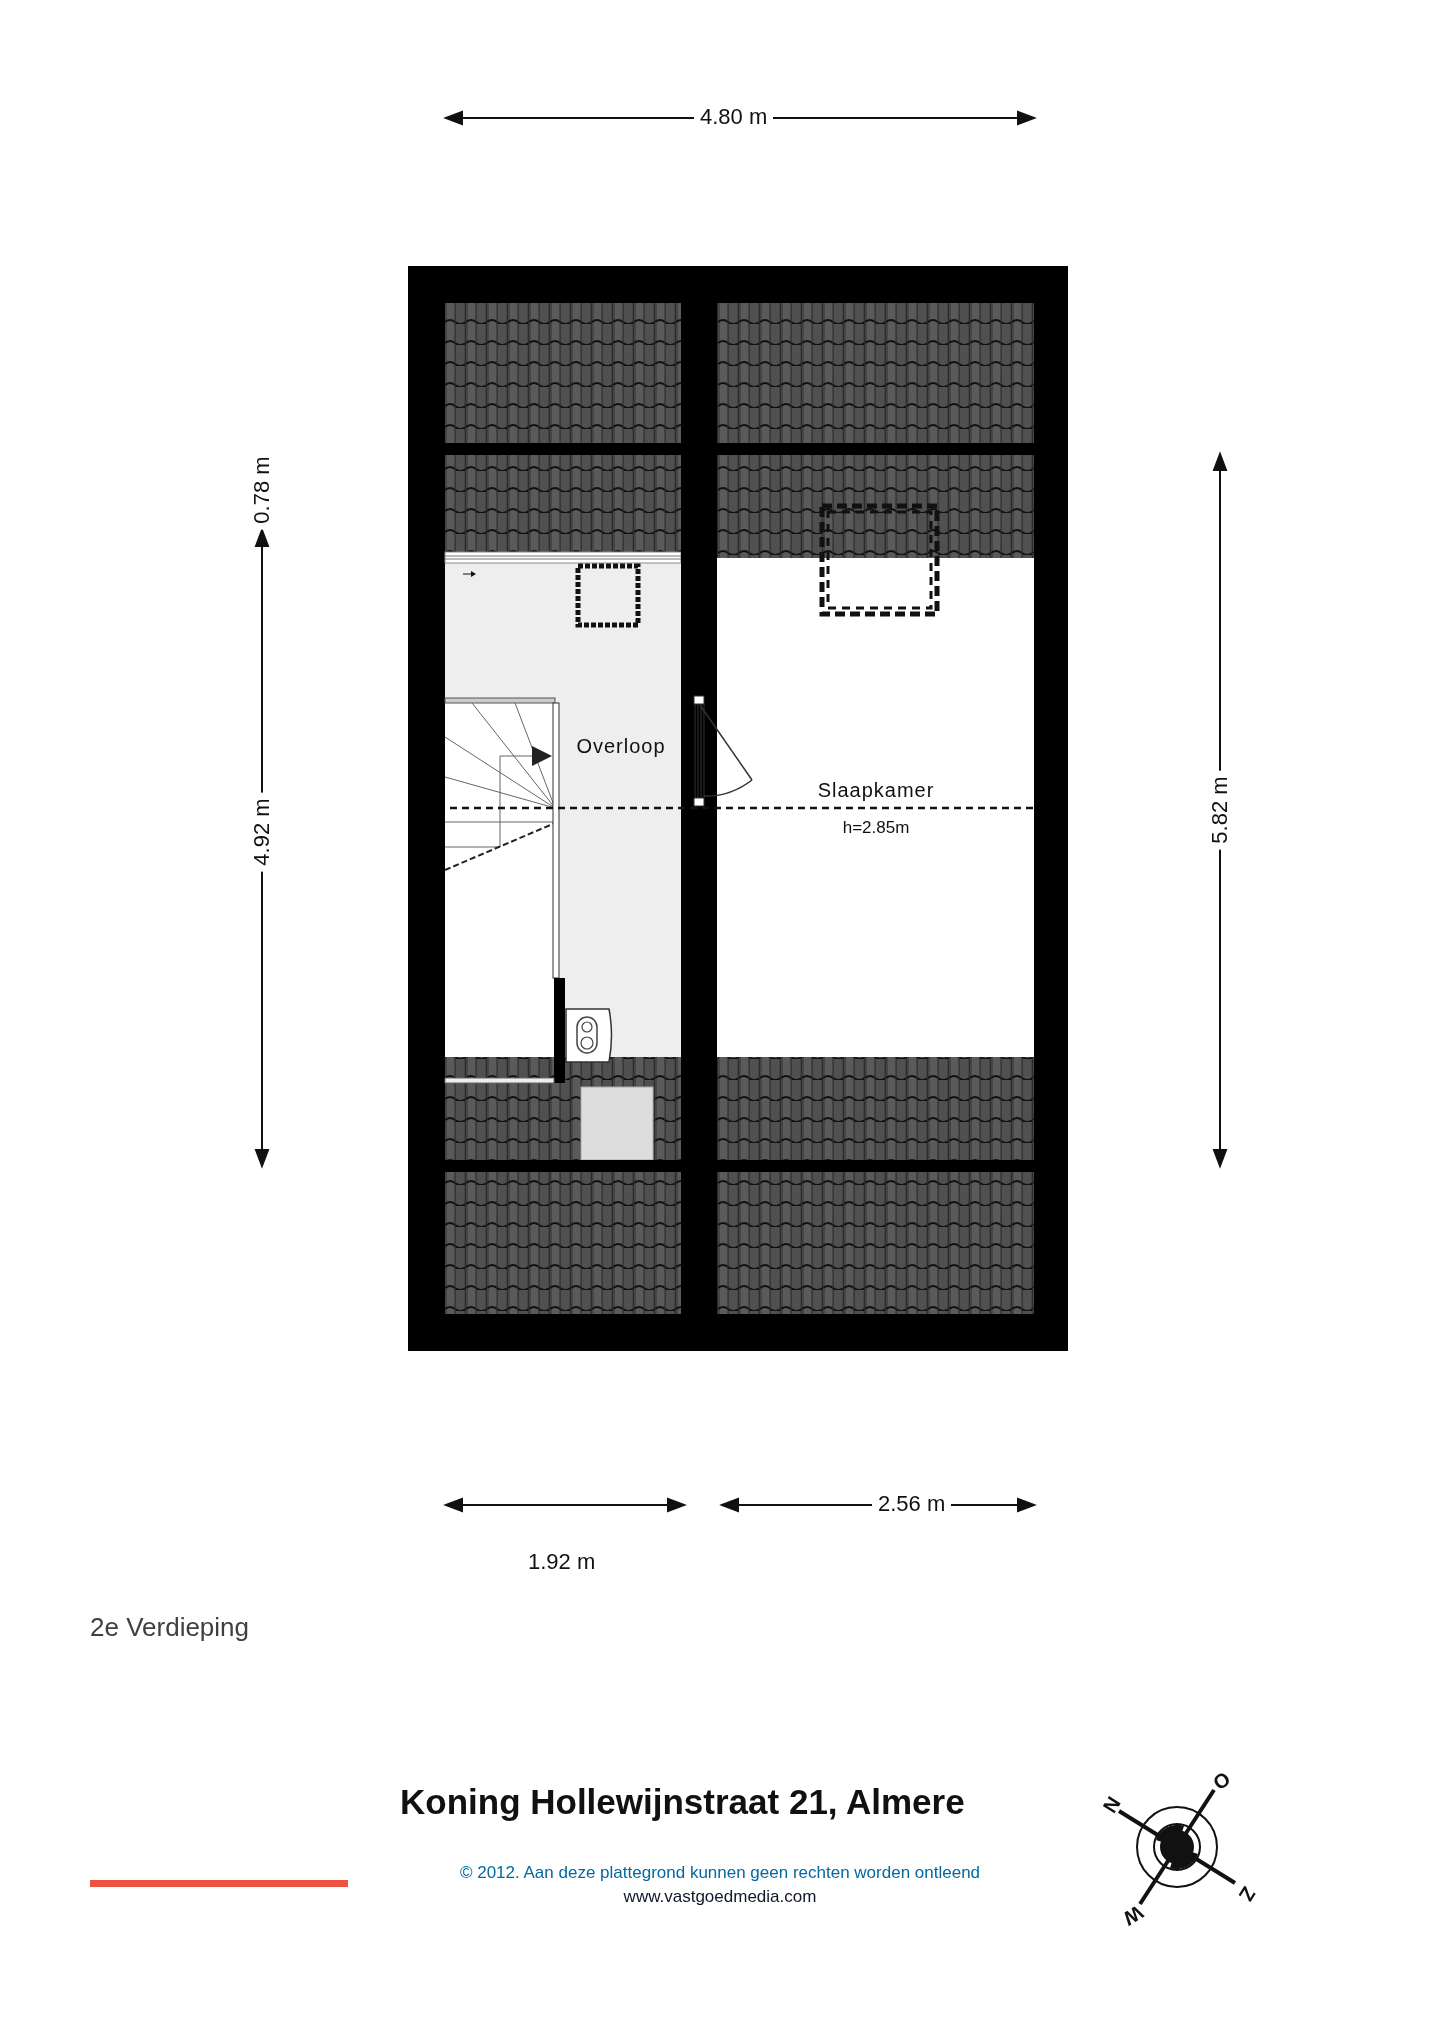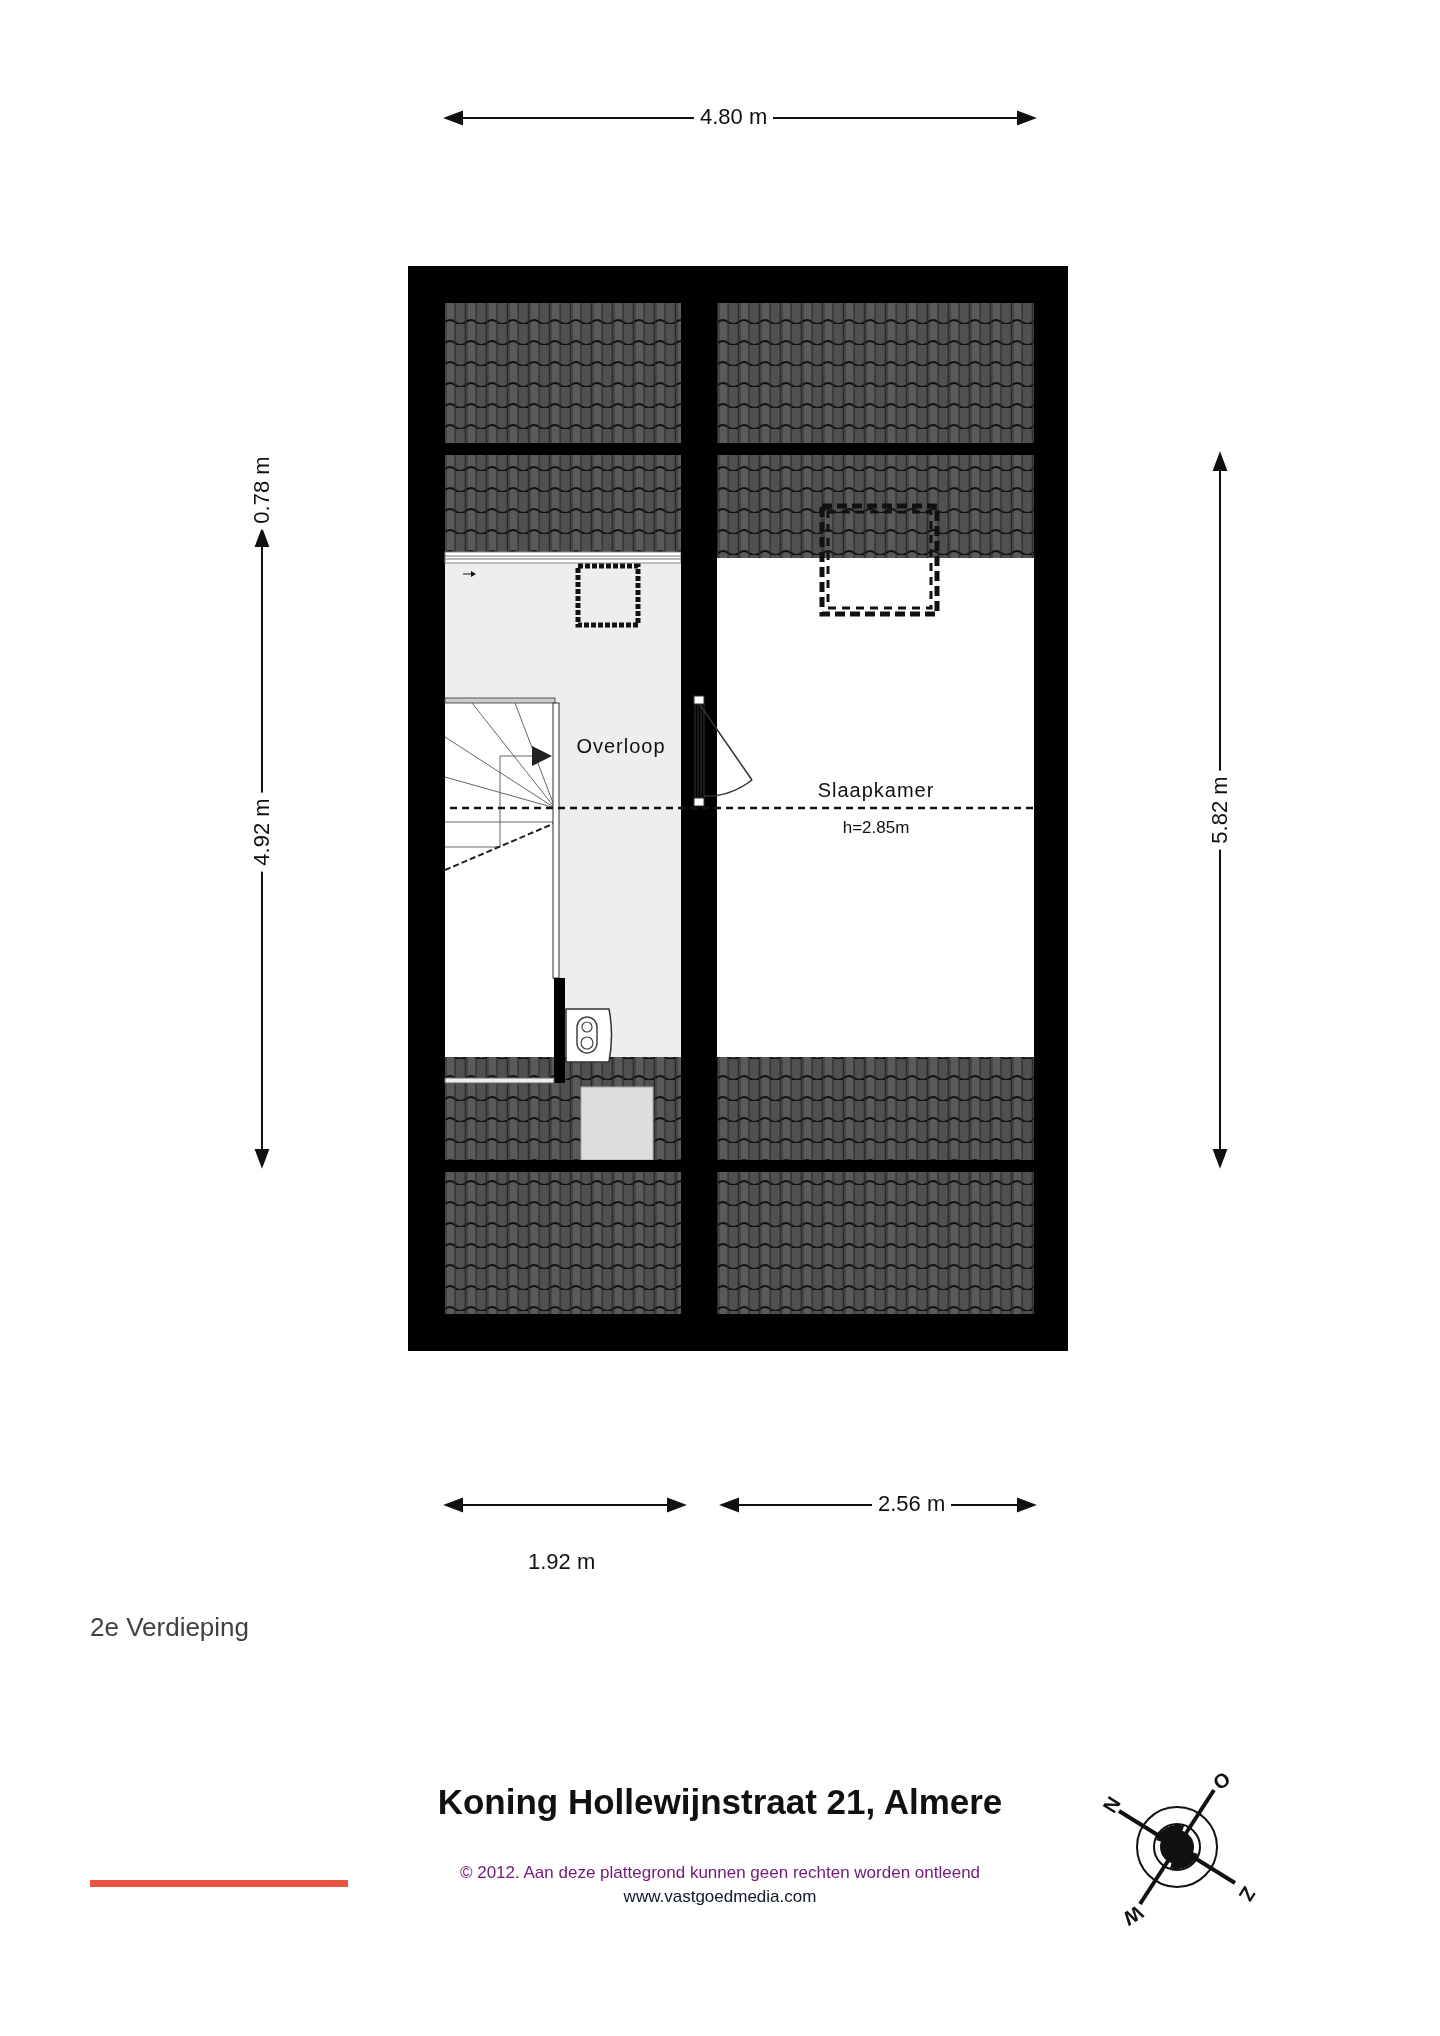--- a/index.html
+++ b/index.html
@@ -5,22 +5,22 @@
   html, body { margin:0; padding:0; background:#ffffff; }
   body { width:1440px; height:2036px; position:relative; overflow:hidden; font-family:"Liberation Sans", sans-serif; color:#111; }
   svg { position:absolute; left:0; top:0; }
   .dimlabel { position:absolute; font-family:"Liberation Sans", sans-serif; font-size:22px; color:#111; background:#fff; padding:0 6px; white-space:nowrap; }
   .vlabel { transform:translate(-50%,-50%) rotate(-90deg); }
   .room-label { position:absolute; font-size:20px; letter-spacing:1px; color:#111; transform:translate(-50%,-50%); white-space:nowrap; }
   .room-sub { position:absolute; font-size:17px; color:#111; transform:translate(-50%,-50%); white-space:nowrap; }
   .floor-name { position:absolute; left:90px; top:1612px; font-size:26px; color:#404040; }
   .logo { position:absolute; left:86px; top:1722px; color:#EC5442; font-family:"DejaVu Serif", serif; font-size:80px; line-height:72px; letter-spacing:1px; }
   .logo-underline { position:absolute; left:90px; top:1880px; width:258px; height:7px; background:#EC5442; }
-  .address { position:absolute; left:400px; top:1782px; width:640px; text-align:center; font-weight:bold; font-size:35px; color:#111; }
-  .copyright { position:absolute; left:400px; top:1863px; width:640px; text-align:center; font-size:17px; color:#701a75; }
+  .address { position:absolute; left:400px; top:1782px; width:640px; text-align:left; font-weight:bold; font-size:35px; color:#111; }
+  .copyright { position:absolute; left:400px; top:1863px; width:640px; text-align:center; font-size:17px; color:#0369a1; }
   .website { position:absolute; left:400px; top:1887px; width:640px; text-align:center; font-size:17px; color:#0f172a; }
   .compass-label { position:absolute; font-weight:bold; font-size:20px; color:#111; transform:translate(-50%,-50%); }
 </style>
 </head>
 <body>
 
 <svg width="1440" height="2036" viewBox="0 0 1440 2036">
   <defs>
     <pattern id="tiles" x="445" y="303" width="21" height="21" patternUnits="userSpaceOnUse">
       <rect width="21" height="21" fill="#454545"></rect>

